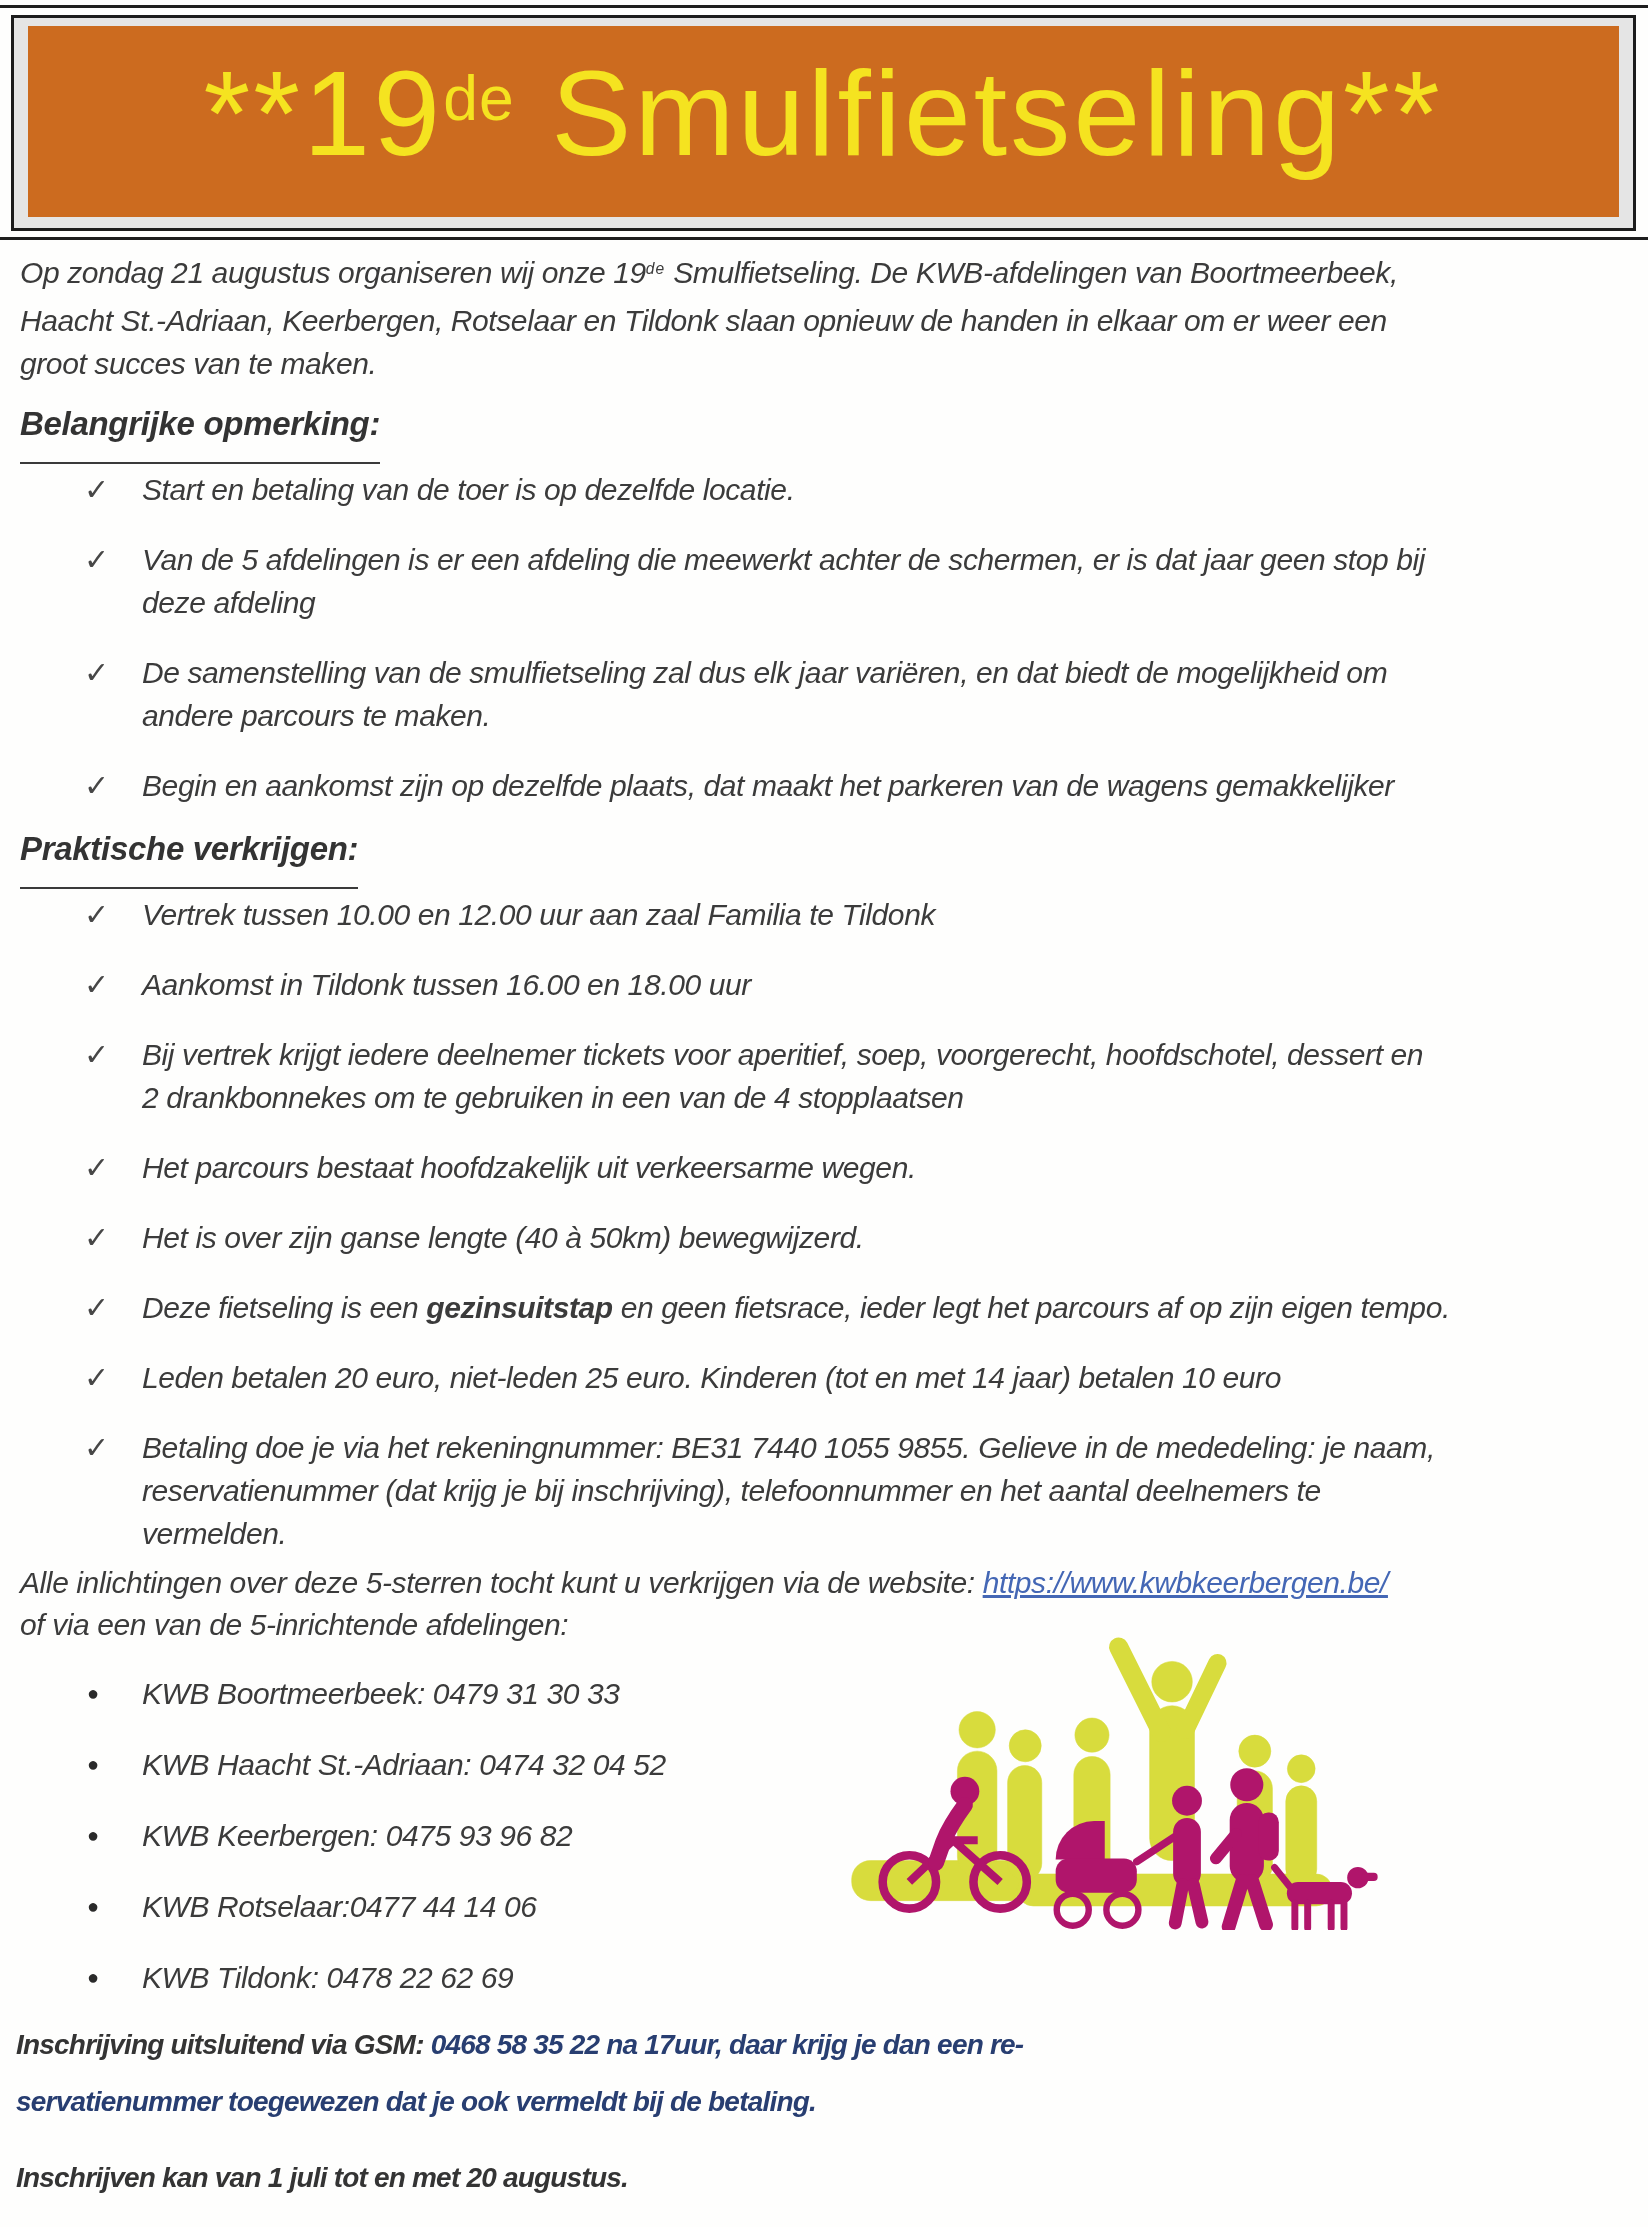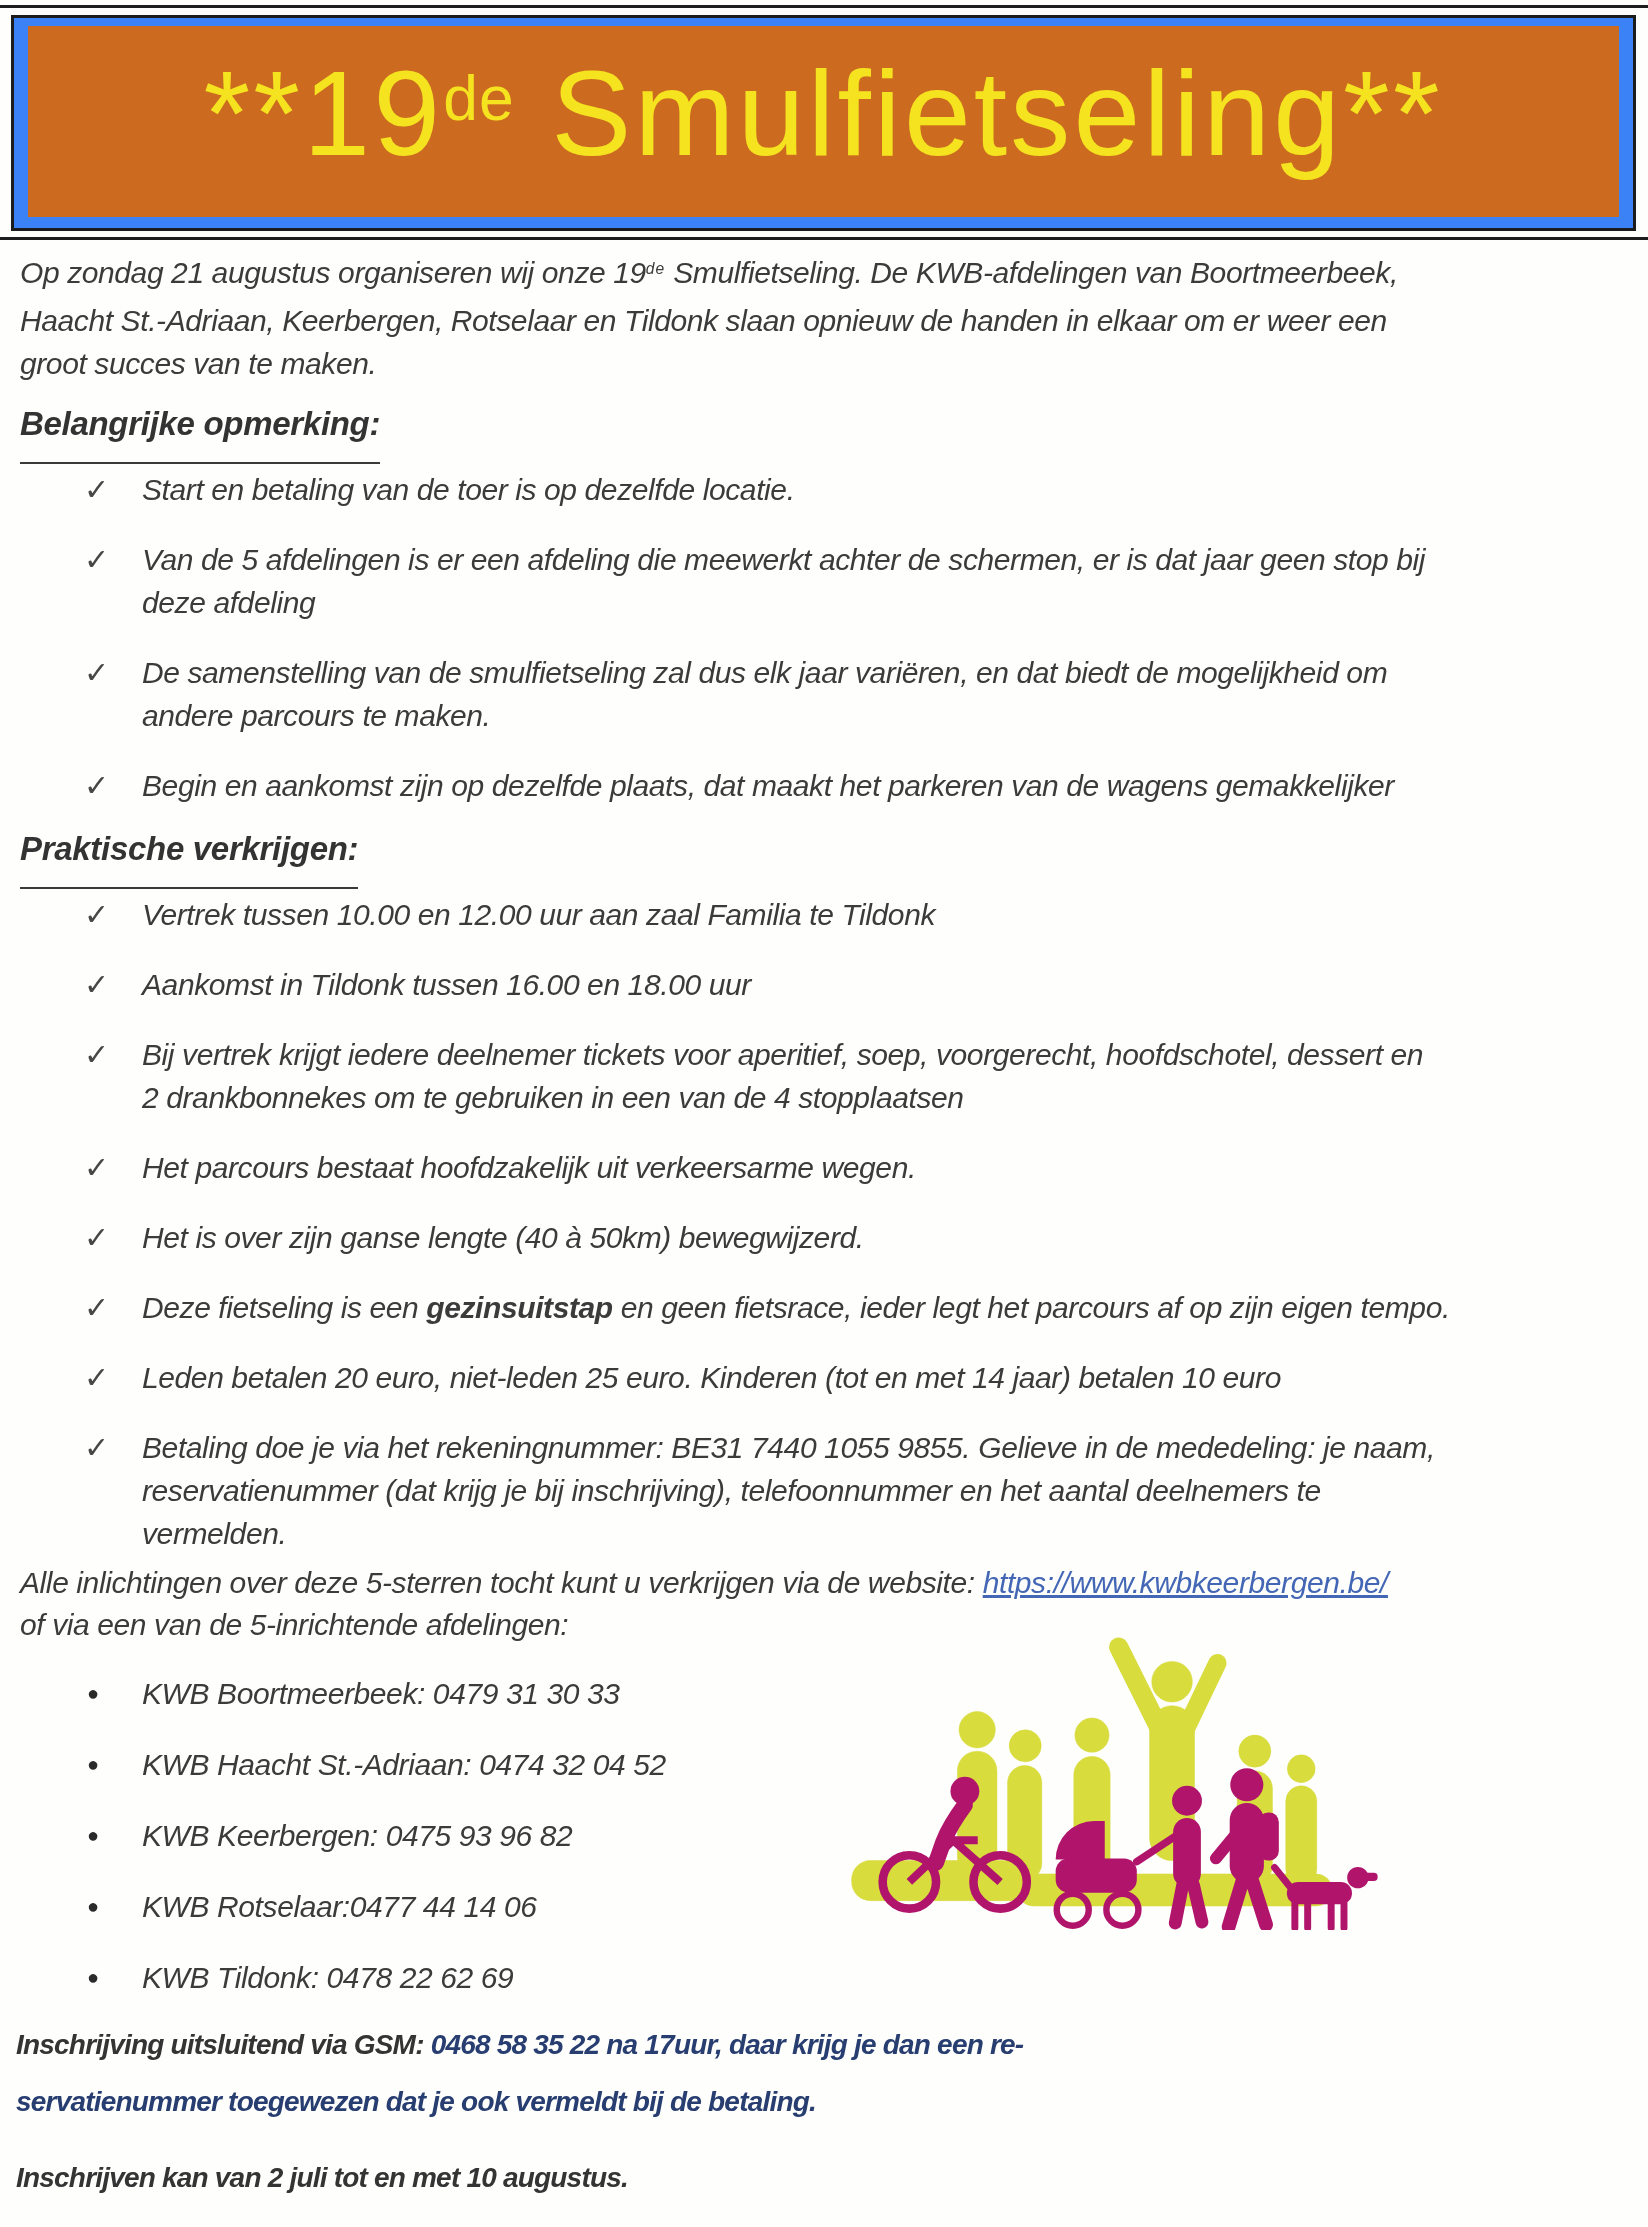--- a/index.html
+++ b/index.html
@@ -2,21 +2,21 @@
 <html style="font-size:8.5px"><head>
 <meta charset="utf-8">
 <style>
   html,body{margin:0;padding:0;background:#e8e8e8;}
   .page{position:relative;width:1648px;height:2227px;background:#fefefdff;background:#fefefd;
         font-family:"Liberation Sans","DejaVu Sans",sans-serif;color:#3b3b3b;overflow:hidden;}
   .scanline{position:absolute;left:0;width:1648px;background:#1e1e1e;}
   #topline{top:4.8px;height:3.2px;}
   #underline2{top:237px;height:3.2px;}
   .banner-frame{position:absolute;left:10.7px;top:15px;width:1625px;height:216px;
-        border:3.2px solid #1c1c1c;background:#3b82f6;box-sizing:border-box;padding:7.5px 14px 10.7px 14px;}
+        border:3.2px solid #1c1c1c;background:#e5e5e5;box-sizing:border-box;padding:7.5px 14px 10.7px 14px;}
   .banner{width:100%;height:100%;background:#cc6b1f;display:flex;align-items:center;justify-content:center;}
   .banner-title .ln{font-size:120px;line-height:171px;letter-spacing:3.2px;color:#f5e320;
         font-weight:400;white-space:nowrap;padding-top:3.2px;}
   .s-sup{font-size:0.52em;position:relative;top:-0.55em;letter-spacing:1.1px;}
   .ln{font-size:30px;line-height:43px;letter-spacing:-0.4px;white-space:nowrap;}
   .s-b{font-weight:700;}
   a.s-link{color:#4467b5;text-decoration:underline;cursor:pointer;}
   .block{position:absolute;left:20px;font-style:italic;}
   #intro{top:251px;}
   .heading{position:absolute;left:20px;}
@@ -231,17 +231,17 @@
         <rect x="975" y="453" width="30" height="15" rx="7"></rect>
         <path d="M850,510 l0,46 M874,510 l0,46 M918,510 l0,46 M942,510 l0,46" fill="none" stroke="#b0156b" stroke-width="13" stroke-linecap="round"></path>
         <line x1="840" y1="478" x2="812" y2="443" stroke="#b0156b" stroke-width="13" stroke-linecap="round"></line>
       </g>
     </svg>
   </div>
 
   <div class="block" id="bottom">
       <div class="ln"><span class="s-dark">Inschrijving uitsluitend via GSM: </span><span class="s-navy">0468 58 35 22 na 17uur, daar krijg je dan een re-</span></div>
       <div class="ln"><span class="s-navy">servatienummer toegewezen dat je ook vermeldt bij de betaling.</span></div>
-      <div class="ln"><span class="s-dark">Inschrijven kan van 2 juli tot en met 10 augustus.</span></div>
+      <div class="ln"><span class="s-dark">Inschrijven kan van 1 juli tot en met 20 augustus.</span></div>
     </div>
 
 </div>
 
 
 </body></html>

